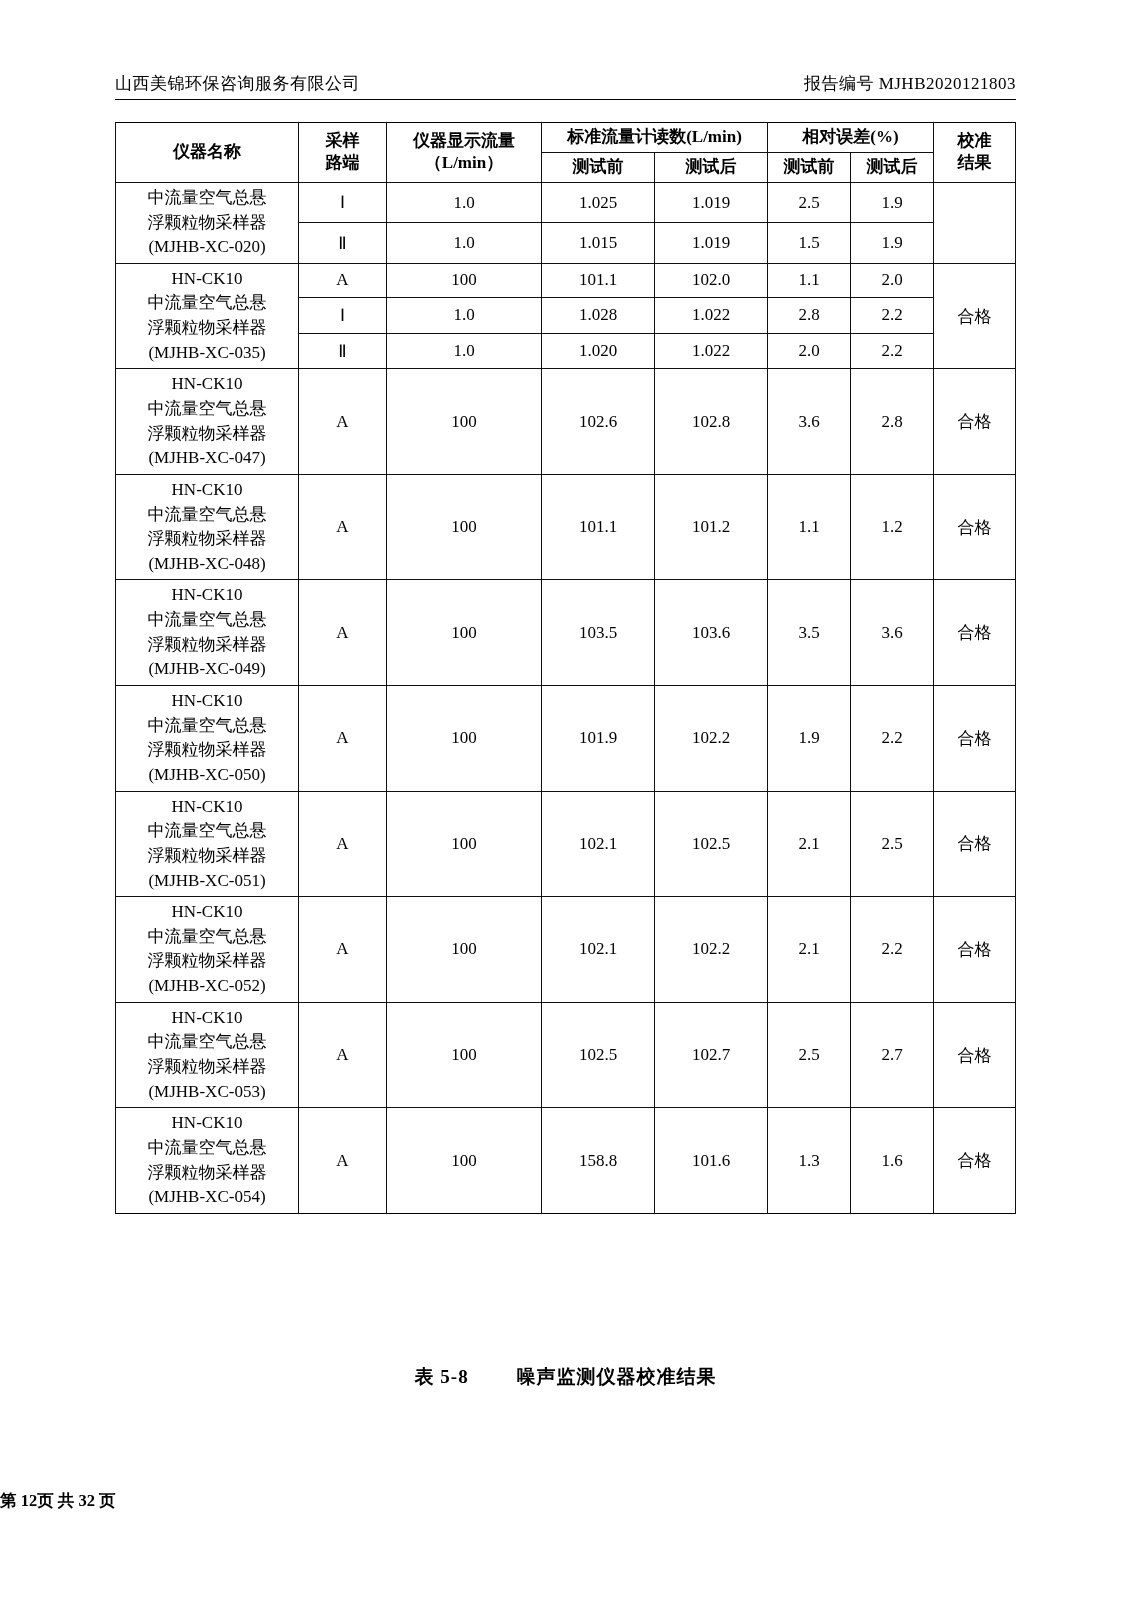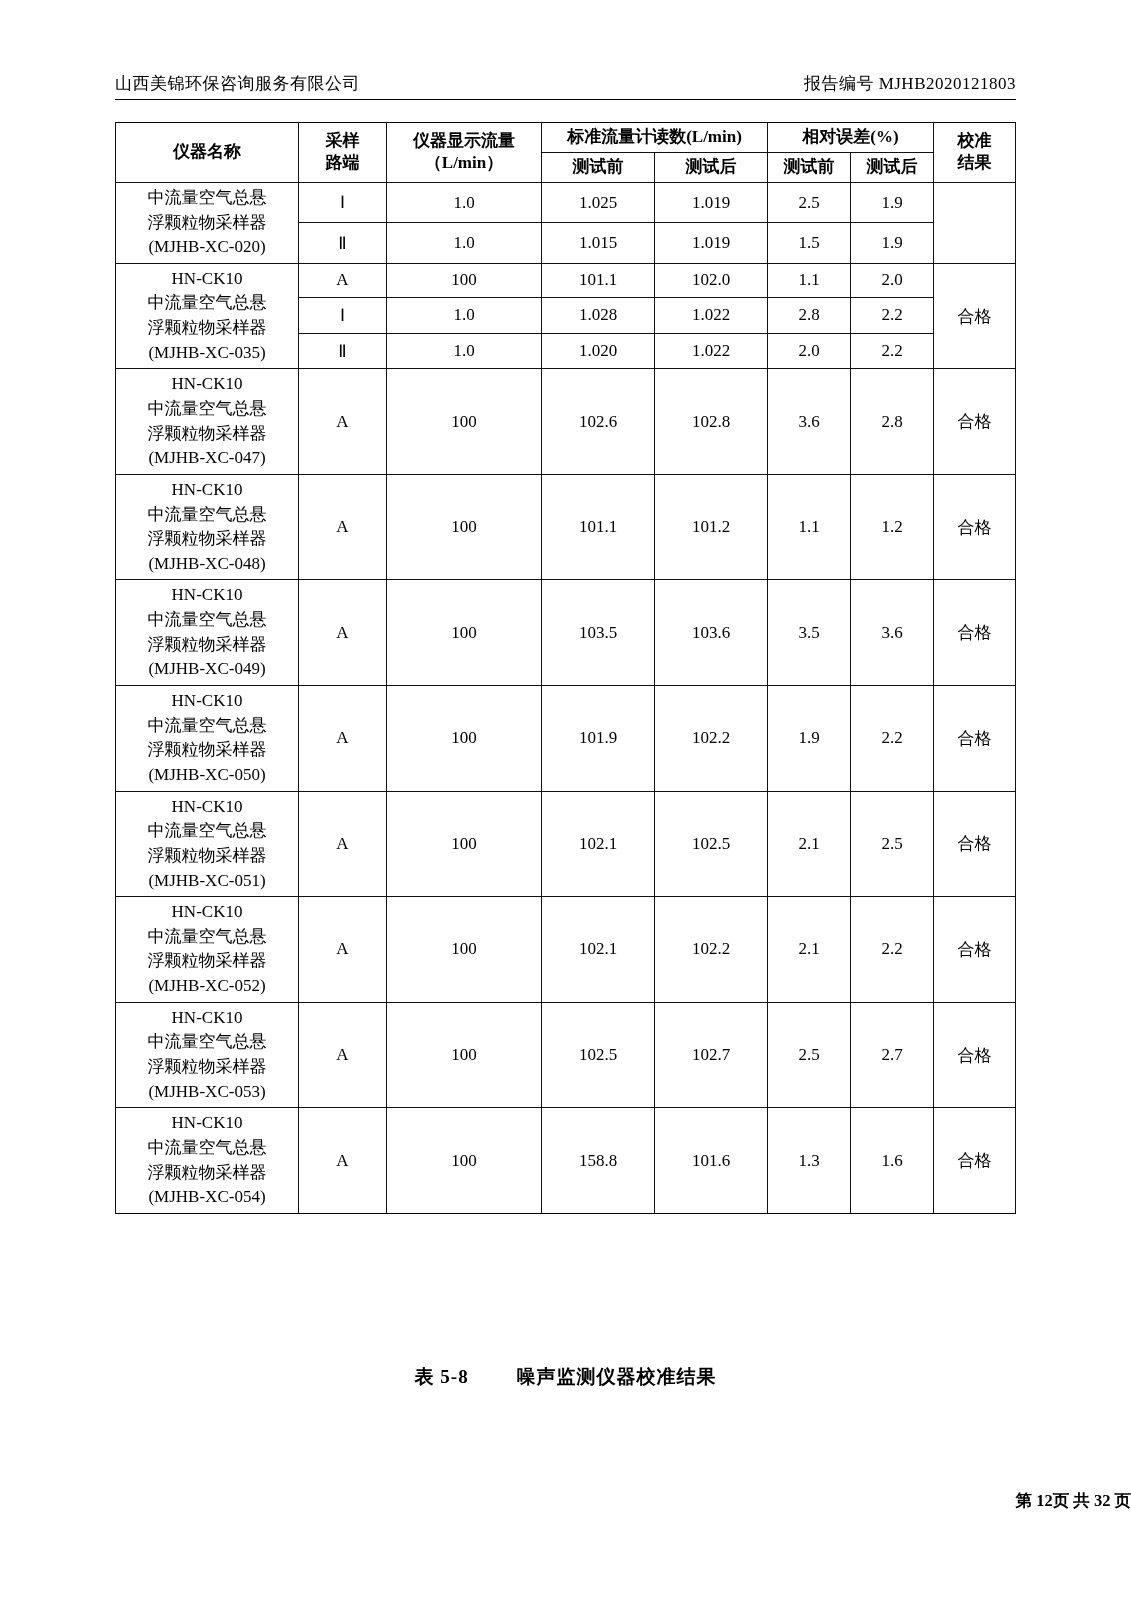--- a/index.html
+++ b/index.html
@@ -86,21 +86,21 @@
     font-weight: bold;
     letter-spacing: 1px;
   }
   .table-caption .num { margin-right: 42px; }
   
   .footer {
     position: absolute;
     left: 0;
     right: 0;
     bottom: 88px;
-    text-align: right;
+    text-align: left;
     font-size: 16.5px;
     font-weight: bold;
   }
 </style>
 </head>
 <body>
 
 <div class="page">
 
   <div class="header">

